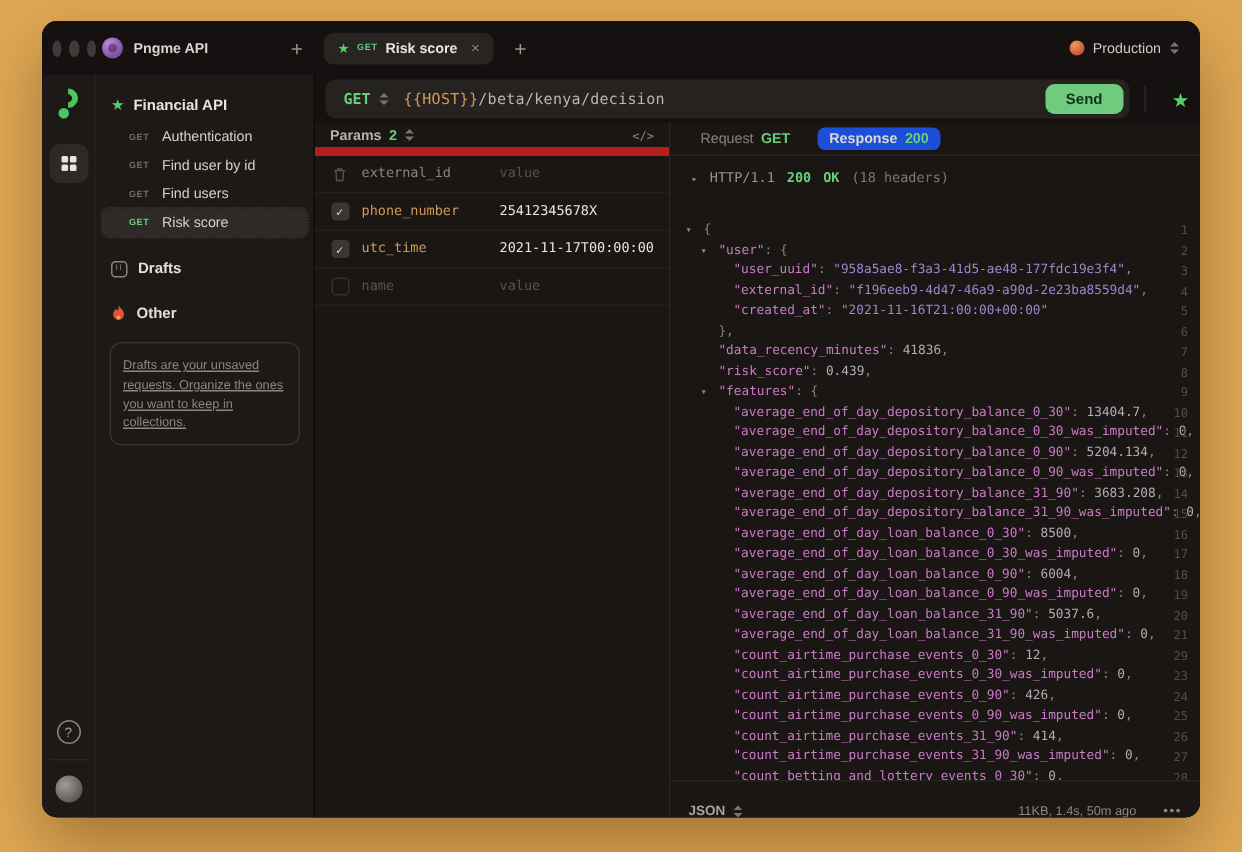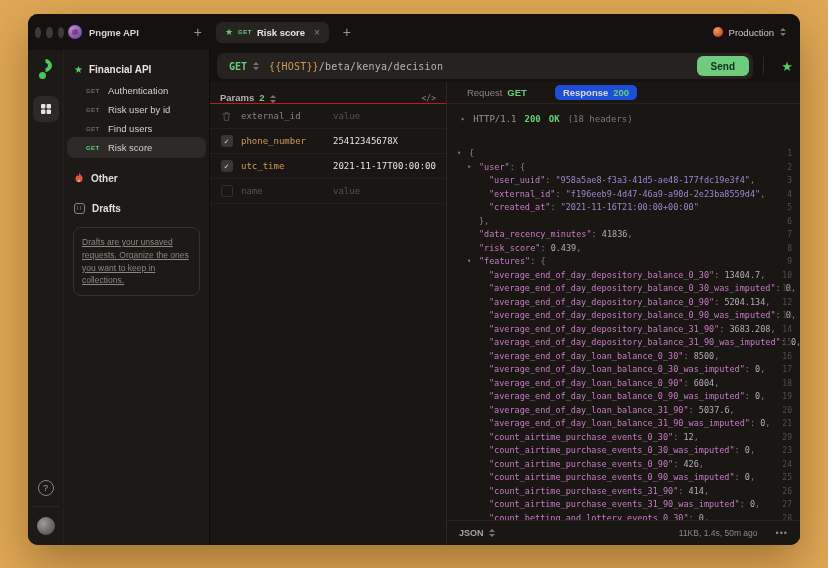--- a/index.html
+++ b/index.html
@@ -71,21 +71,21 @@
   .url .host { color:#d09a57; }
   .url .path { color:#b9b4ae; }
   .sendbtn { margin-left:auto; background:#6fcb7d; color:#12301a; font-family:"Liberation Sans", sans-serif; font-size:10px; font-weight:bold; border:none; border-radius:6px; height:20px; padding:0 14px; }
   .urldiv { width:1px; height:18px; background:#2b2825; margin:0 10px; }
   .favstar { color:#53d268; font-size:13px; width:26px; text-align:center; }
 
   .panes { flex:1; display:flex; min-height:0; }
 
   
   .params { flex:0 0 204px; border-right:1px solid #2a2623; display:flex; flex-direction:column; background:#191614; }
-  .phead { flex:0 0 22px; display:flex; align-items:flex-end; gap:5px; padding:0 10px; border-bottom:1px solid #b91c1c; }
+  .phead { flex:0 0 22px; display:flex; align-items:center; gap:5px; padding:0 10px; border-bottom:6px solid #b91c1c; }
   .ptitle { color:#b5b0aa; font-size:9.5px; font-weight:bold; }
   .pcount { color:#68cf78; font-size:9.5px; font-weight:bold; }
   .codeic { margin-left:auto; color:#8a847e; font-size:8px; font-family:"DejaVu Sans Mono", monospace; }
   .prow { height:25px; display:flex; align-items:center; gap:8px; padding:0 10px; border-bottom:1px solid #231f1d; font-family:"DejaVu Sans Mono", monospace; font-size:9px; }
   .plead { width:13px; height:13px; flex:0 0 13px; display:flex; align-items:center; justify-content:center; }
   .cb { width:12px; height:12px; border-radius:3px; }
   .cb.on { background:#3a3633; color:#e3dfda; font-size:8px; display:flex; align-items:center; justify-content:center; }
   .cb.off { border:1px solid #343030; }
   .p-name { width:84px; flex:0 0 84px; overflow:hidden; white-space:nowrap; }
   .p-val { flex:1; overflow:hidden; white-space:nowrap; }
@@ -96,42 +96,42 @@
   .prow.st-disabled .p-name { color:#8a847e; }
   .prow.st-disabled .p-val { color:#98928c; }
   .prow.st-disabled-ph .p-name { color:#8a847e; }
   .prow.st-disabled-ph .p-val { color:#57524d; }
   .prow.st-active .p-name { color:#d09a57; }
   .prow.st-active .p-val { color:#e8e4e0; }
   .prow.st-empty .p-name, .prow.st-empty .p-val { color:#57524d; }
 
   
   .resp { flex:1; display:flex; flex-direction:column; min-width:0; background:#191614; }
-  .rtabs { flex:0 0 22px; display:flex; align-items:center; gap:20px; padding:0 12px; border-bottom:1px solid #262321; }
+  .rtabs { flex:0 0 22px; display:flex; align-items:center; gap:10px; padding:0 12px; border-bottom:1px solid #262321; }
   .rtab { display:flex; gap:5px; align-items:center; font-size:9.5px; padding:2px 8px; border-radius:5px; }
   .rtab .lbl { color:#8a847e; }
   .rtab .badge { color:#68cf78; font-weight:bold; }
   .rtab.sel { background:#1d4ed8; }
   .rtab.sel .lbl { color:#dcd8d3; font-weight:bold; }
   .statusrow { flex:0 0 30px; display:flex; align-items:center; gap:8px; padding:0 14px; font-family:"DejaVu Sans Mono", monospace; font-size:9px; }
   .scaret { color:#8a847e; font-size:7px; }
   .sproto { color:#9a948e; }
   .scode { color:#68cf78; font-weight:bold; }
   .sok { color:#68cf78; font-weight:bold; }
   .sheaders { color:#7e7872; }
   .rbody { flex:1; overflow:hidden; padding-top:13px; font-family:"DejaVu Sans Mono", monospace; font-size:8.5px; }
   .cl { position:relative; height:13.5px; line-height:13.5px; white-space:nowrap; padding-right:26px; overflow:hidden; }
   .cl-c { display:inline-block; }
   .fold { position:absolute; top:0; color:#8a847e; font-size:7px; }
   .tk-k { color:#c97bc6; }
   .tk-s { color:#9d87cf; }
   .tk-n { color:#b3adb6; }
   .tk-p { color:#8a847e; }
   .ln { position:absolute; right:8px; top:0; color:#534e49; font-size:8px; }
-  .rfoot { flex:0 0 25px; border-top:1px solid #262321; display:flex; align-items:center; padding:0 12px; gap:6px; }
+  .rfoot { flex:0 0 25px; border-top:1px solid #262321; display:flex; align-items:flex-end; padding:0 12px; gap:6px; }
   .ffmt { color:#a9a49d; font-size:9px; font-weight:bold; }
   .fmeta { margin-left:auto; color:#8d8781; font-size:8.5px; }
   .fmore { color:#8d8781; font-size:9px; margin-left:12px; letter-spacing:1px; }
 </style>
 </head>
 <body>
 
 <div class="window">
 
   <div class="topbar">
@@ -192,41 +192,41 @@
         <span class="ws-star">★</span>
         <span class="ws-label">Financial API</span>
       </div>
       <div>
           <div class="req">
     <span class="req-method">GET</span>
     <span class="req-label">Authentication</span>
   </div>
           <div class="req">
     <span class="req-method">GET</span>
-    <span class="req-label">Risk user by id</span>
+    <span class="req-label">Find user by id</span>
   </div>
           <div class="req">
     <span class="req-method">GET</span>
     <span class="req-label">Find users</span>
   </div>
           <div class="req sel">
     <span class="req-method">GET</span>
     <span class="req-label">Risk score</span>
   </div>
         </div>
+      <div class="sec-row">
+        <span class="drafts-ic">II</span>
+        <span class="sec-label">Drafts</span>
+      </div>
       <div class="sec-row">
         <svg width="10" height="12" viewBox="0 0 10 12">
             <path fill="#e0543c" d="M5 .5C6 2.5 8.6 3.6 8.6 6.6a3.6 3.6 0 0 1-7.2 0C1.4 4.8 2.7 4 3.3 2.9c.5.9 1.3 1.3 1.6.7C5.3 2.6 5 1.5 5 .5Z"></path>
             <path fill="#f0a25c" d="M5 7c.8.6 1.2 1.2 1.2 1.9a1.2 1.2 0 0 1-2.4 0C3.8 8.2 4.3 7.6 5 7Z"></path>
           </svg>
         <span class="sec-label">Other</span>
-      </div>
-      <div class="sec-row">
-        <span class="drafts-ic">II</span>
-        <span class="sec-label">Drafts</span>
       </div>
       <div class="hintbox">Drafts are your unsaved requests. Organize the ones you want to keep in collections.</div>
     </div>
 
     <div class="main">
       <div class="urlrow">
         <div class="urlpanel">
           <span class="method">GET</span>
           <span class="updown">
               <i class="up"></i>

